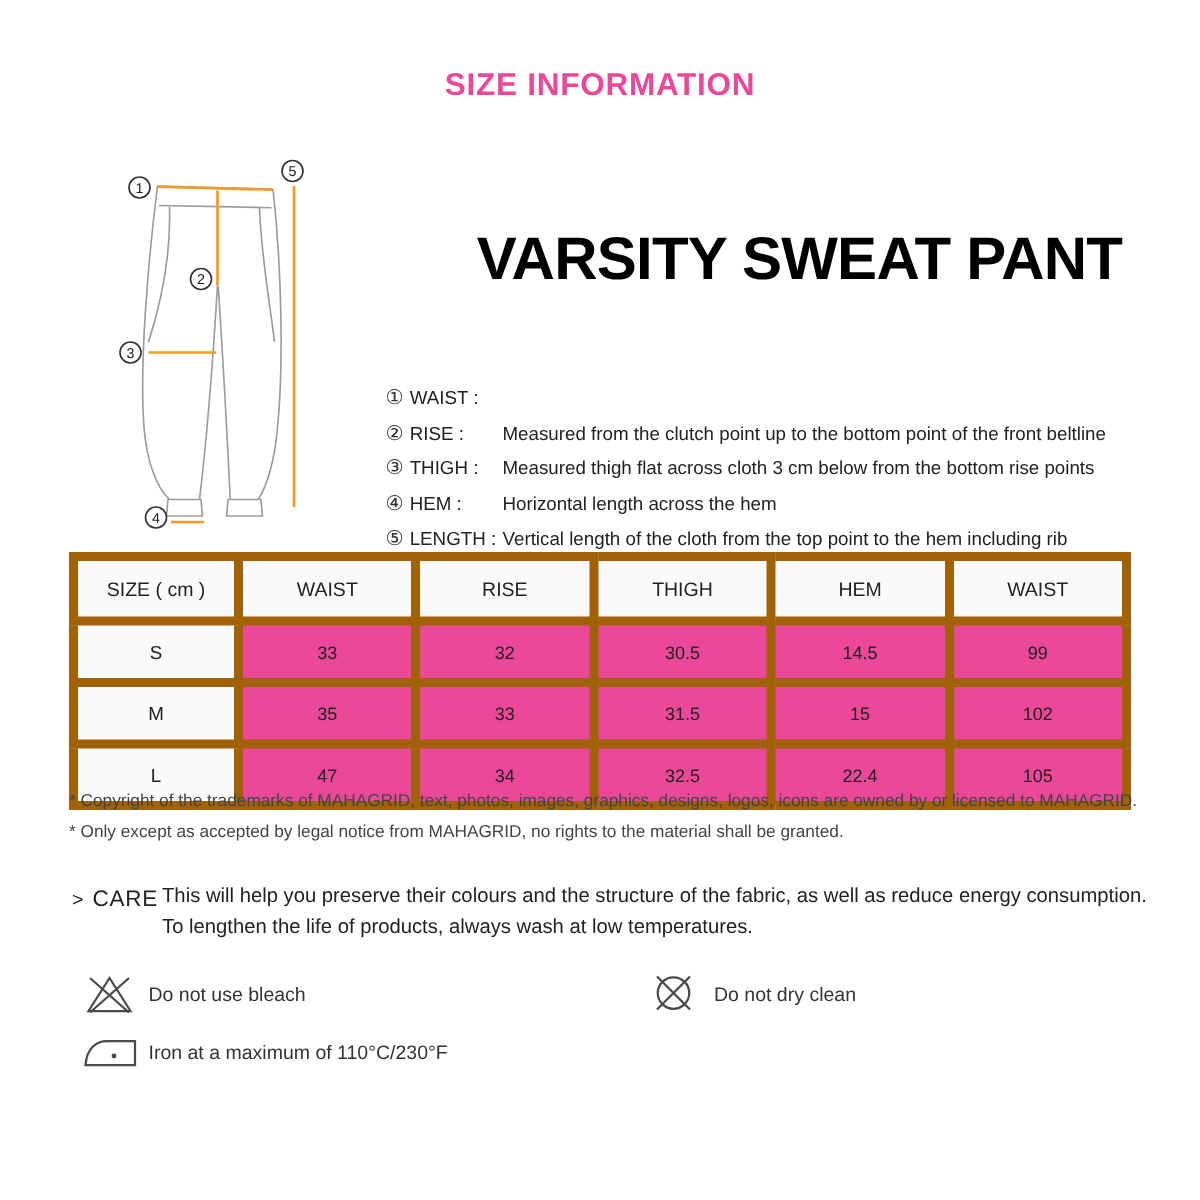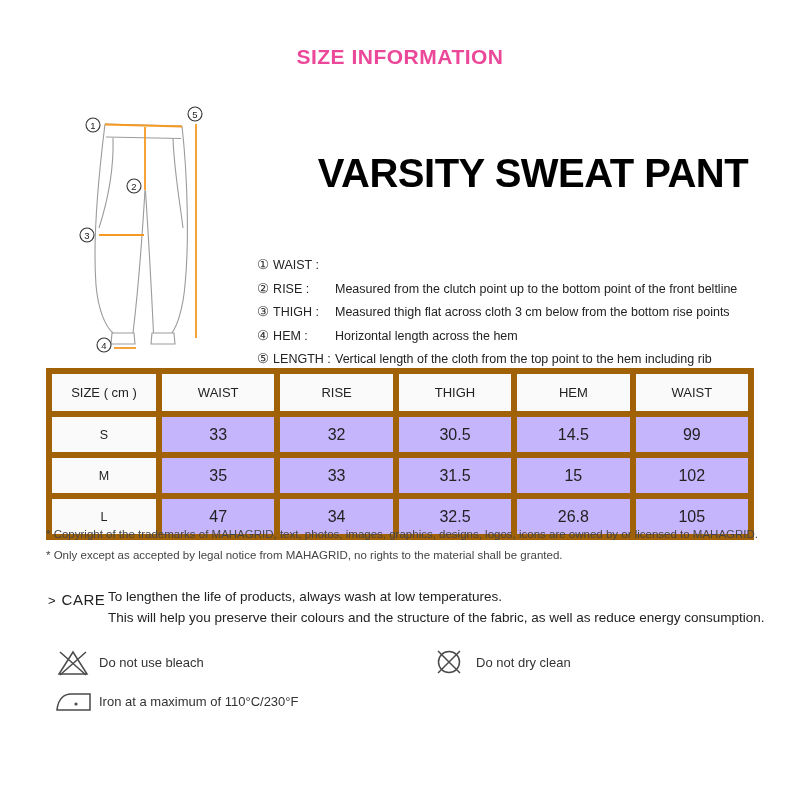--- a/index.html
+++ b/index.html
@@ -27,21 +27,21 @@
   .m-head { width:78px; flex-shrink:0; white-space:nowrap; }
   .m-num { font-size:13.5px; margin-right:4px; color:#333; }
   .m-desc { flex:1; white-space:nowrap; }
   
   .size-table {
     position:absolute; left:46px; top:368px; width:708px;
     border-collapse:collapse; table-layout:fixed; font-size:12.5px; color:#222;
   }
   .size-table th, .size-table td { border:6px solid #a16207; text-align:center; font-weight:400; padding:0; }
   .size-table thead th { height:37px; background:#fafafa; font-size:13px; }
-  .size-table tbody td { height:35px; background:#c4b5fd; font-size:16px; }
+  .size-table tbody td { height:35px; background:#ec4899; font-size:12px; }
   .size-table tbody td.size-col { background:#fafafa; font-size:12.5px; }
   
   .legal { position:absolute; left:46px; top:528px; font-size:11.5px; color:#444; }
   .legal div { margin-bottom:9px; white-space:nowrap; }
   
   .care-head { position:absolute; left:48px; top:591px; font-size:15px; color:#222; white-space:nowrap; }
   .care-arrow { font-size:13px; margin-right:6px; }
   .care-label { letter-spacing:.5px; }
   .care-text { position:absolute; left:108px; top:586px; font-size:13.5px; line-height:21px; color:#222; }
   .care-text div { white-space:nowrap; }
@@ -167,37 +167,37 @@
         <td>33</td>
         <td>31.5</td>
         <td>15</td>
         <td>102</td>
       </tr>
       <tr>
         <td class="size-col">L</td>
         <td>47</td>
         <td>34</td>
         <td>32.5</td>
-        <td>26.8</td>
+        <td>22.4</td>
         <td>105</td>
       </tr>
     </tbody>
   </table>
 
   <div class="legal">
     <div>* Copyright of the trademarks of MAHAGRID, text, photos, images, graphics, designs, logos, icons are owned by or licensed to MAHAGRID.</div>
     <div>* Only except as accepted by legal notice from MAHAGRID, no rights to the material shall be granted.</div>
   </div>
 
   <div class="care-head">
     <span class="care-arrow">&gt;</span><span class="care-label">CARE</span>
   </div>
   <div class="care-text">
+    <div>This will help you preserve their colours and the structure of the fabric, as well as reduce energy consumption.</div>
     <div>To lengthen the life of products, always wash at low temperatures.</div>
-    <div>This will help you preserve their colours and the structure of the fabric, as well as reduce energy consumption.</div>
   </div>
 
   <div class="care-list left">
     <div class="care-row">
       <span class="care-icon">
         <svg width="36" height="30" viewBox="0 0 36 30" fill="none" stroke="#4a4a4a" stroke-width="1.5">
           <path d="M18,5 L32,27 H4 Z"></path>
           <path d="M5,5 L31,28 M31,5 L5,28"></path>
         </svg>
       </span>

